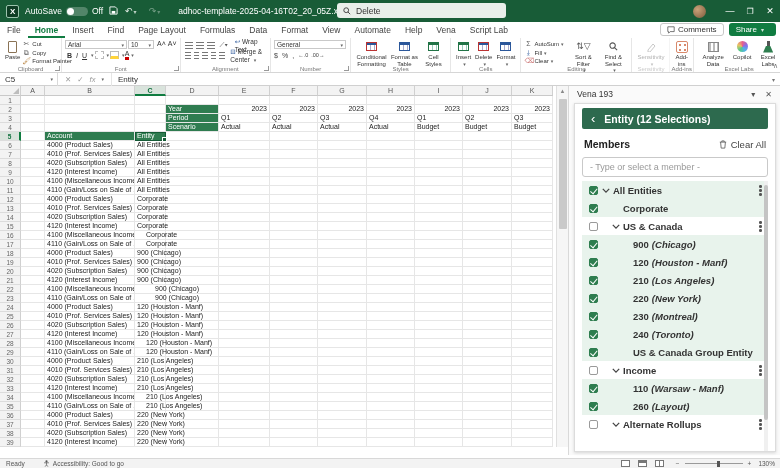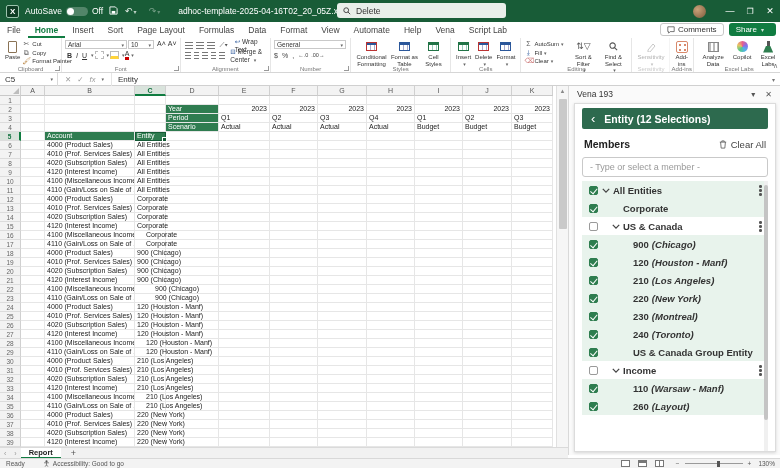--- a/index.html
+++ b/index.html
@@ -173,21 +173,21 @@
       <span class="winbtn restore">❐</span>
       <span class="winbtn">✕</span>
     </div>
   </div>
 
   <div id="tabrow">
     <div id="tabs-holder" style="display:flex;">
         <div class="rtab">File</div>
         <div class="rtab active">Home</div>
         <div class="rtab">Insert</div>
-        <div class="rtab">Sort</div>
+        <div class="rtab">Find</div>
         <div class="rtab">Page Layout</div>
         <div class="rtab">Formulas</div>
         <div class="rtab">Data</div>
         <div class="rtab">Format</div>
         <div class="rtab">View</div>
         <div class="rtab">Automate</div>
         <div class="rtab">Help</div>
         <div class="rtab">Vena</div>
         <div class="rtab">Script Lab</div>
       </div>
@@ -1002,26 +1002,20 @@
         <div class="g-c" style="width: 49px;"></div>
         <div class="g-c" style="width: 41px;"></div>
       </div>
     </div>
 
   <div id="vscroll">
     <div class="arr">▲</div>
     <div class="thumb"></div>
   </div>
 
-  <div id="tabbar">
-    <span class="sheetnav">‹</span>
-    <span class="sheetnav">›</span>
-    <span id="sheettab">Report</span>
-    <span id="newsheet">+</span>
-  </div>
 
   <div id="statusbar">
     <span class="ready">Ready</span>
     <span class="acc">
       <svg width="7" height="7" viewBox="0 0 10 10" style="margin-right:3px;">
           <circle cx="5" cy="2" r="1.5" fill="#555"></circle>
           <path d="M1.5 4h7M5 4v3M5 7l-2 2.5M5 7l2 2.5" stroke="#555" stroke-width="1" fill="none"></path>
         </svg>
       <span>Accessibility: Good to go</span>
     </span>
@@ -1165,20 +1159,35 @@
             <span class="chevslot"></span>
             <span class="mlabel">110<span class="sfx">(Warsaw - Manf)</span></span>
           </div>
           <div class="mrow checked">
             <span class="cbox on"></span>
             <span style="width: 20px; flex: 0 0 auto;"></span>
             <span class="chevslot"></span>
             <span class="mlabel">260<span class="sfx">(Layout)</span></span>
           </div>
           <div class="mrow">
+            <span class="cbox"></span>
+            <span style="width: 10px; flex: 0 0 auto;"></span>
+            <span class="chevslot">
+              <svg width="8" height="5" viewBox="0 0 10 6">
+                <path d="M1 1l4 4 4-4" fill="none" stroke="#444" stroke-width="1.6"></path>
+              </svg>
+            </span>
+            <span class="mlabel">Alternate Rollups</span>
+            <span class="kebab">
+              <i></i>
+              <i></i>
+              <i></i>
+            </span>
+          </div>
+          <div class="mrow">
             <span style="width: 10px; flex: 0 0 auto;"></span>
             <span class="mlabel"></span>
           </div>
           <div id="list-scroll">
             <div class="thumb"></div>
           </div>
       </div>
     </div>
   </div>
 

